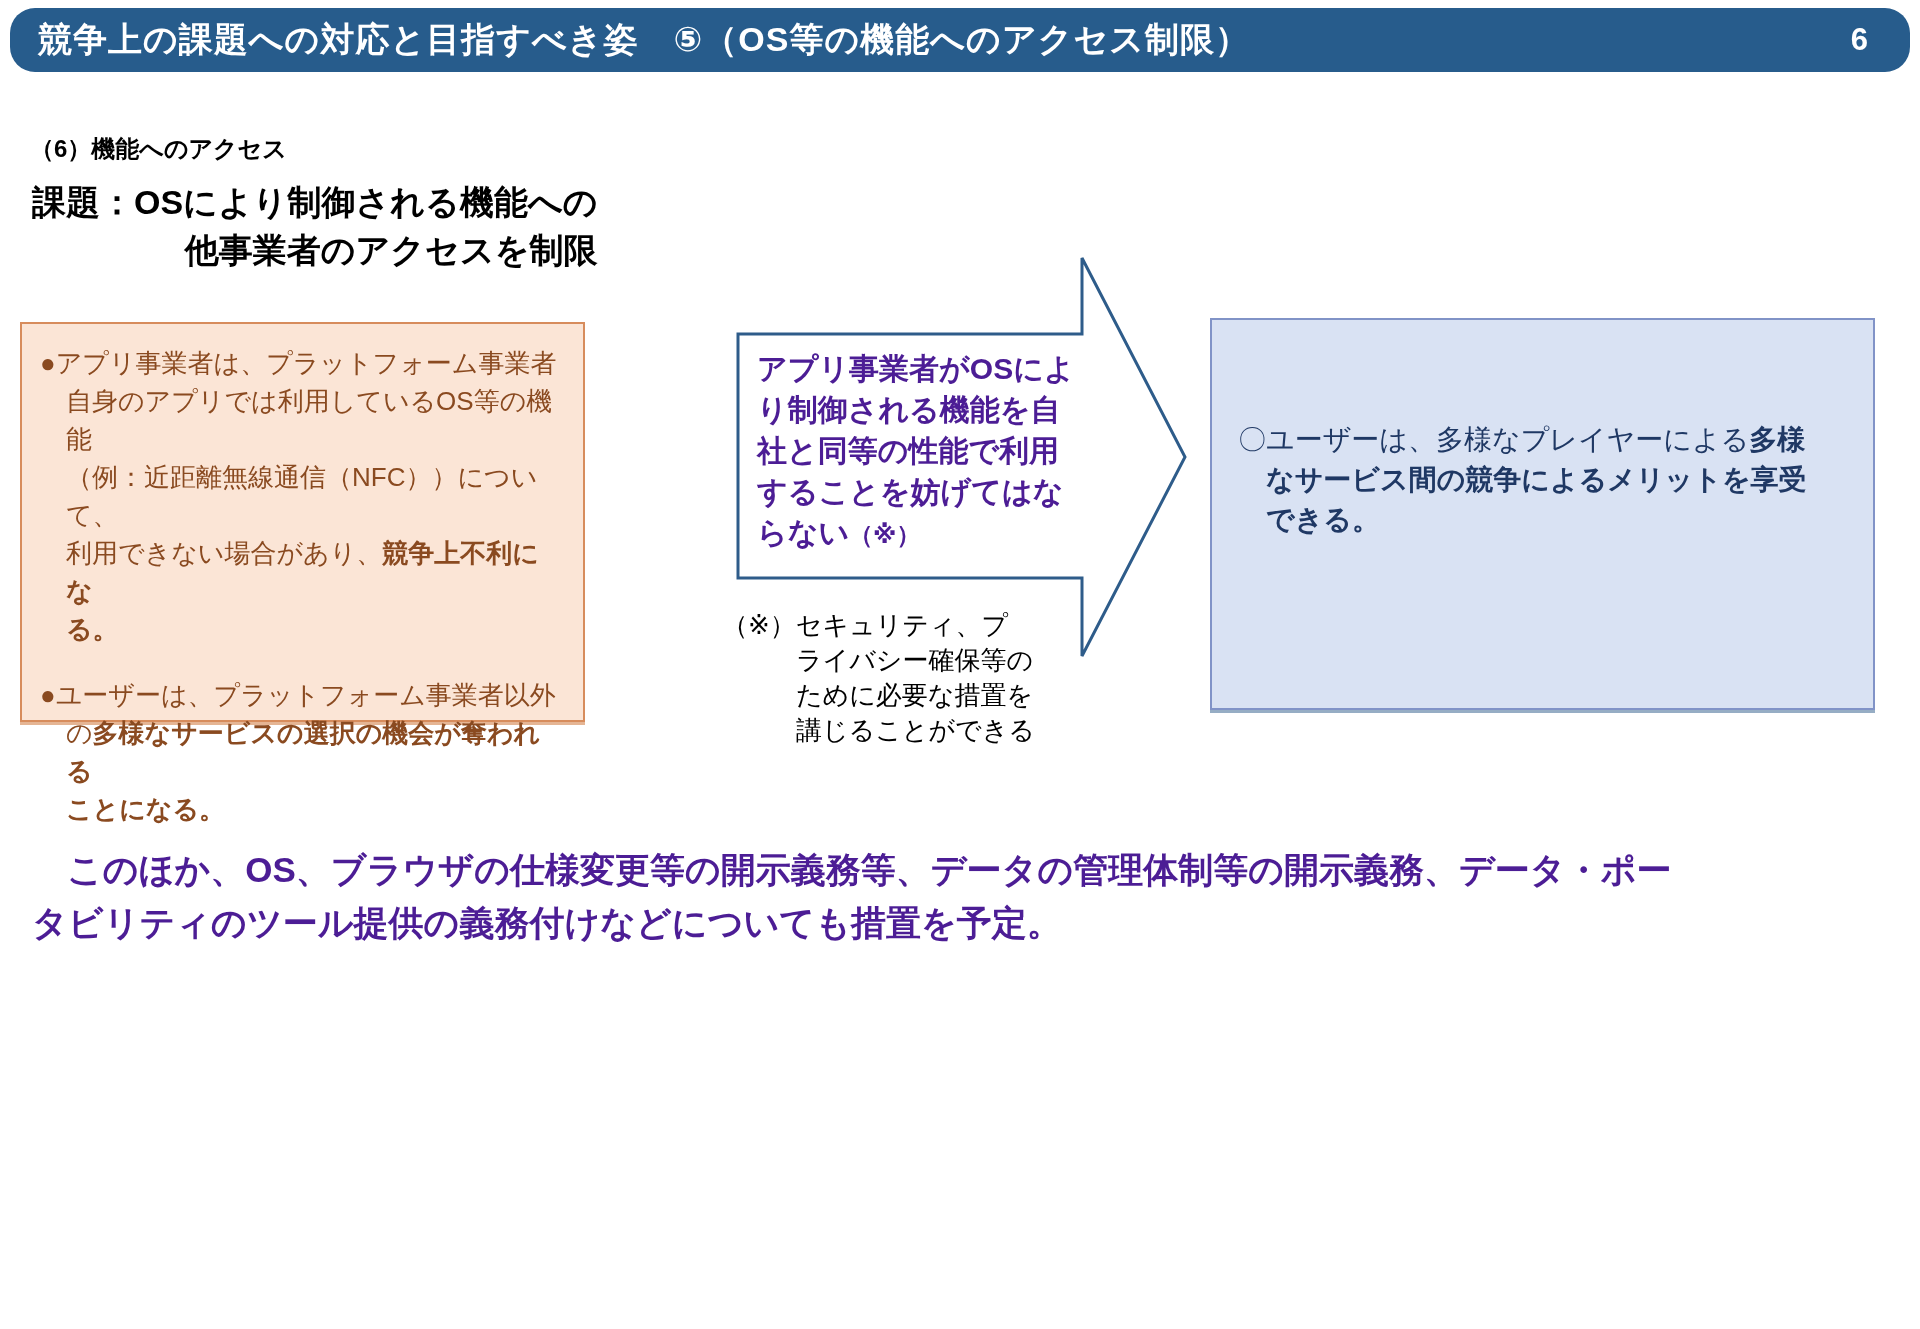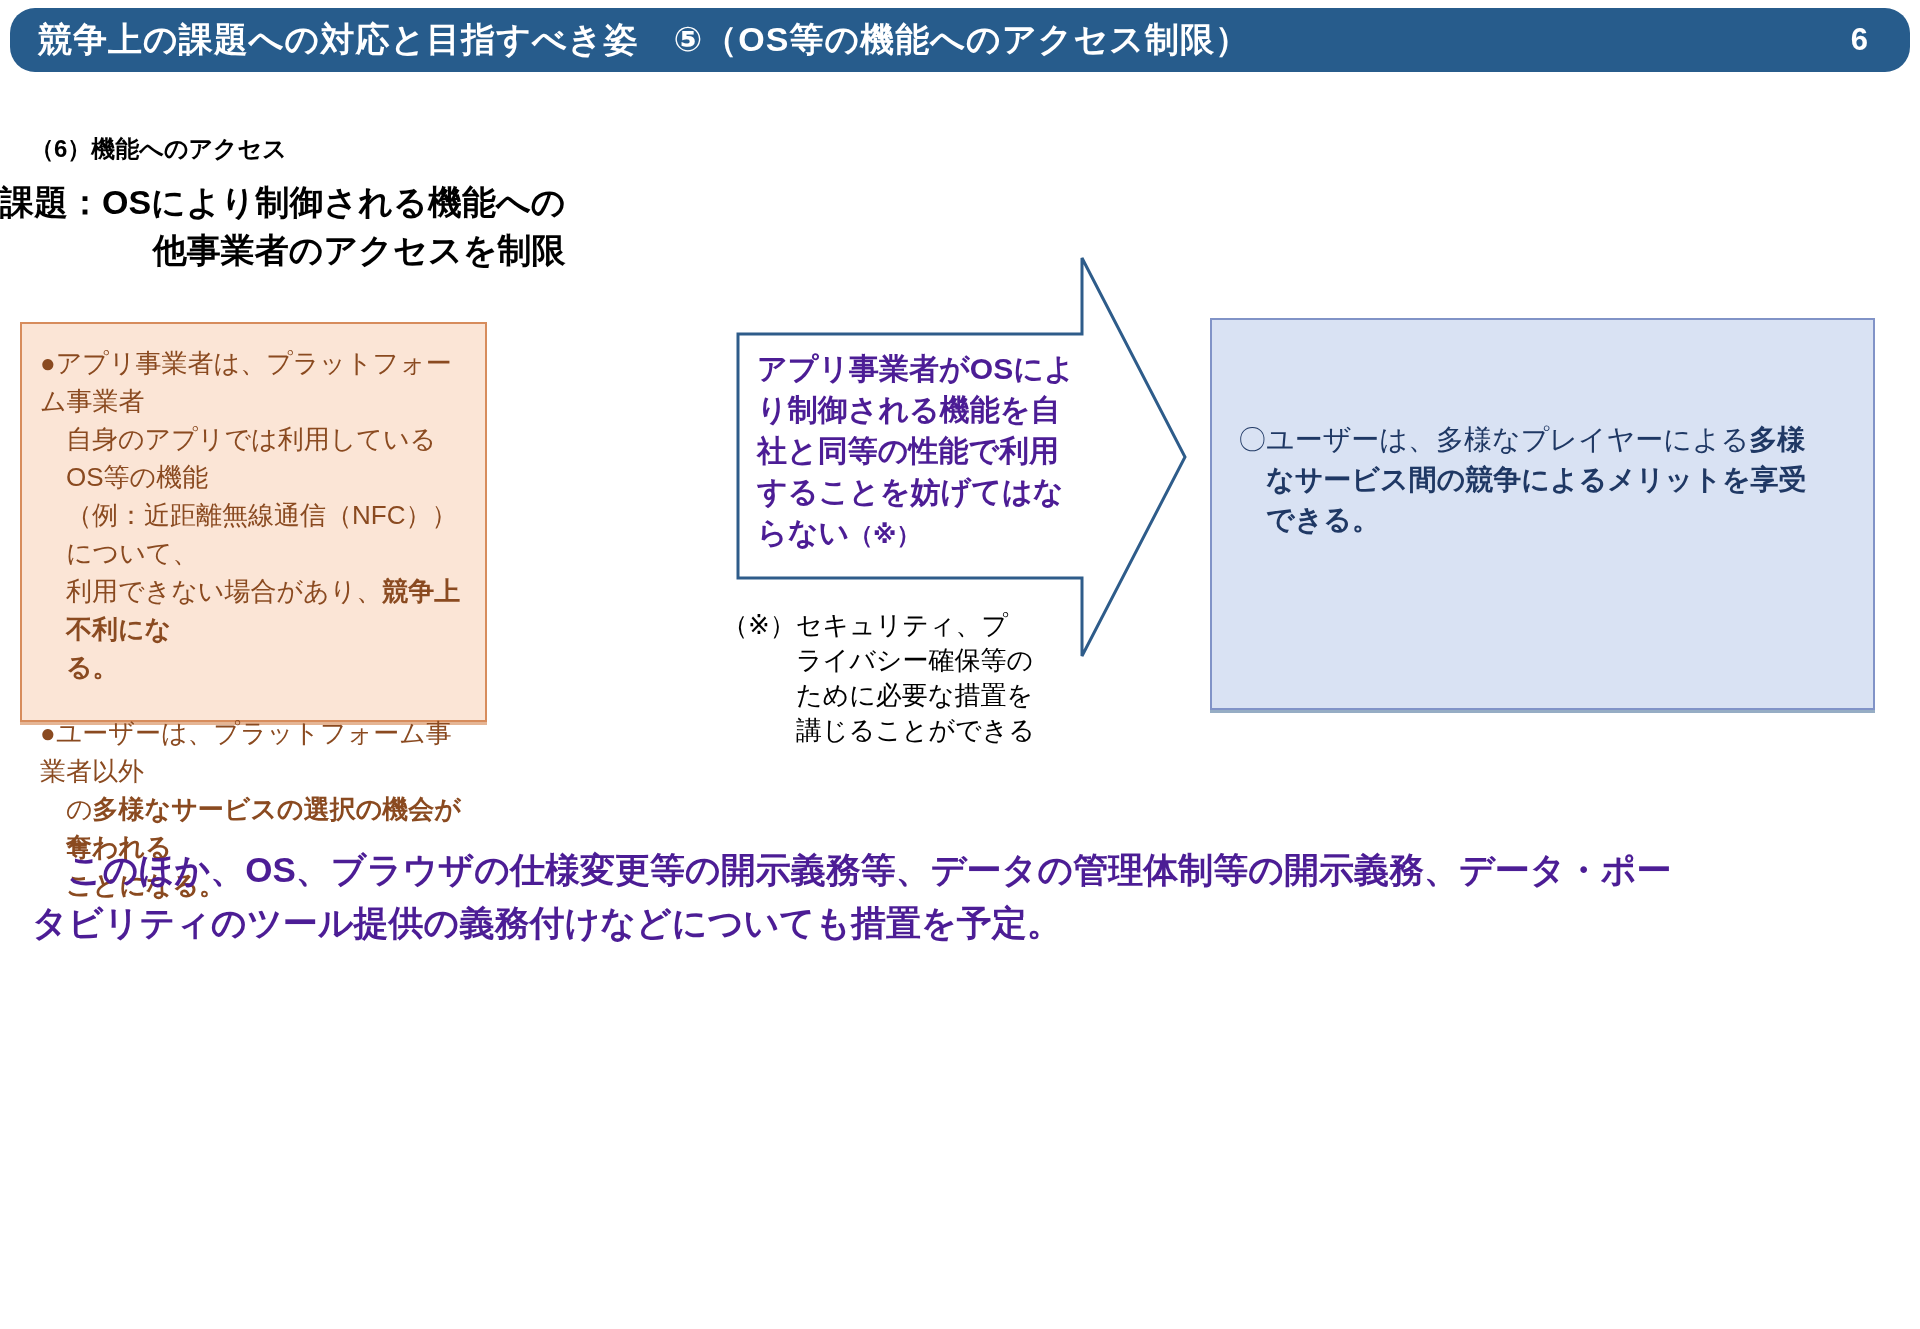--- a/index.html
+++ b/index.html
@@ -9,25 +9,25 @@
   }
   
   .header-bar{
     position:absolute;left:10px;top:8px;width:1900px;height:64px;
     background:var(--header-bg,#275C8C);display:flex;align-items:center;border-radius:25px;
   }
   .header-title{color:#fff;font-weight:bold;font-size:34px;padding-left:28px;letter-spacing:1px;white-space:nowrap;}
   .page-number{position:absolute;right:42px;top:0;height:64px;display:flex;align-items:center;color:#fff;font-weight:bold;font-size:31px;}
   
   .section-heading{position:absolute;left:30px;top:133px;font-size:24px;font-weight:bold;}
-  .issue-heading{position:absolute;left:0;top:178px;font-size:34px;font-weight:bold;line-height:48px;}
+  .issue-heading{position:absolute;left:32px;top:178px;font-size:34px;font-weight:bold;line-height:48px;}
   .issue-heading .line2{padding-left:100px;text-align:right;}
   
   .issue-box{
-    position:absolute;left:20px;top:322px;width:467px;height:400px;box-sizing:border-box;
+    position:absolute;left:20px;top:322px;width:565px;height:400px;box-sizing:border-box;
     background:var(--issue-fill,#FBE5D6);border:2px solid var(--issue-border,#D78C5C);
     box-shadow:0 3px 0 0 rgba(197,90,17,.45);
     padding:20px 18px;font-size:26px;line-height:38px;color:var(--issue-text,#8A4A20);
   }
   .issue-box .bullet + .bullet{margin-top:28px;}
   
   .goal-box{
     position:absolute;left:1210px;top:318px;width:665px;height:392px;box-sizing:border-box;
     background:var(--goal-fill,#D9E2F3);border:2px solid var(--goal-border,#8193C7);
     box-shadow:0 3px 0 0 rgba(46,92,138,.5);

